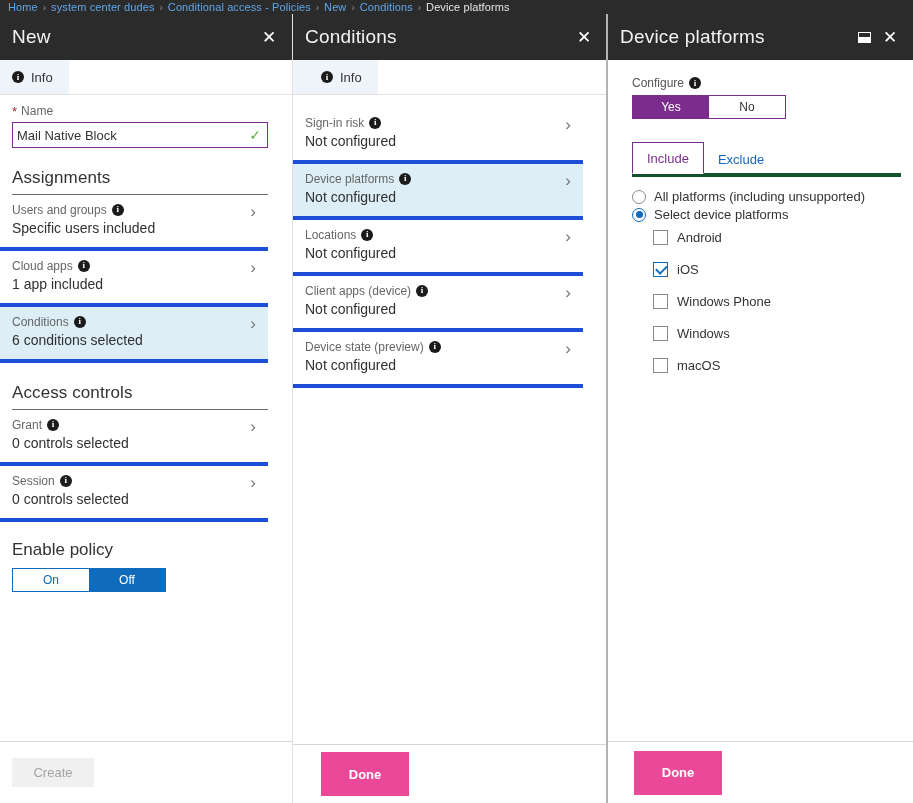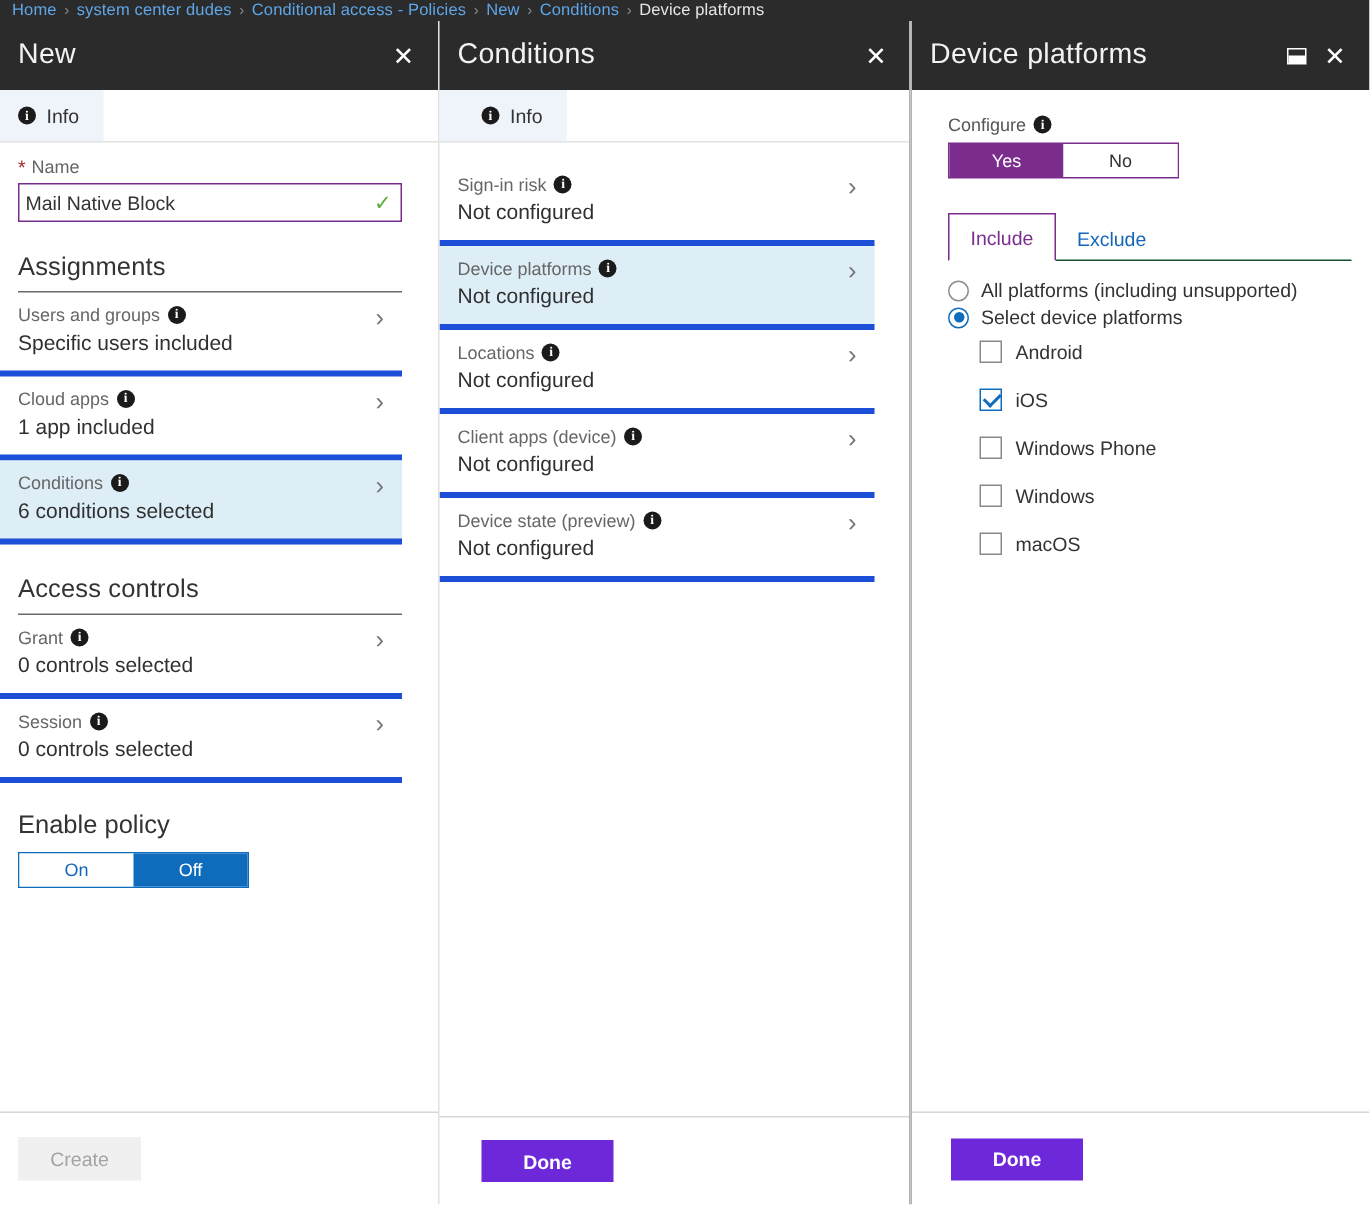--- a/index.html
+++ b/index.html
@@ -285,23 +285,23 @@
   #panel-device .panel-footer   { height: 62px; padding-left: 26px; }
 
   .btn {
     border: none;
     font-family: "Liberation Sans", sans-serif;
     font-size: 13px;
     cursor: pointer;
     padding: 0;
   }
   .btn-primary {
-    background: #6d28d9;
+    background: #ec4899;
     color: #ffffff;
-    width: 88px; height: 28px;
+    width: 88px; height: 44px;
     font-weight: bold;
   }
   .btn-disabled {
     background: #f0f0f0;
     color: #a3a3a3;
     width: 82px; height: 29px;
     cursor: default;
   }
 
   
@@ -311,21 +311,21 @@
     color: #555555;
     margin-bottom: 5px;
     display: flex;
     align-items: flex-end;
   }
 
   .tabs-row {
     display: flex;
     align-items: flex-end;
     margin: 22px 12px 0 24px;
-    border-bottom: 1px solid #14532d;
+    border-bottom: 4px solid #14532d;
   }
   .tab-item {
     font-size: 13px;
     padding: 8px 14px 7px 14px;
     cursor: pointer;
     color: #1466b8;
     background: transparent;
     box-sizing: border-box;
     position: relative;
     top: 1px;

